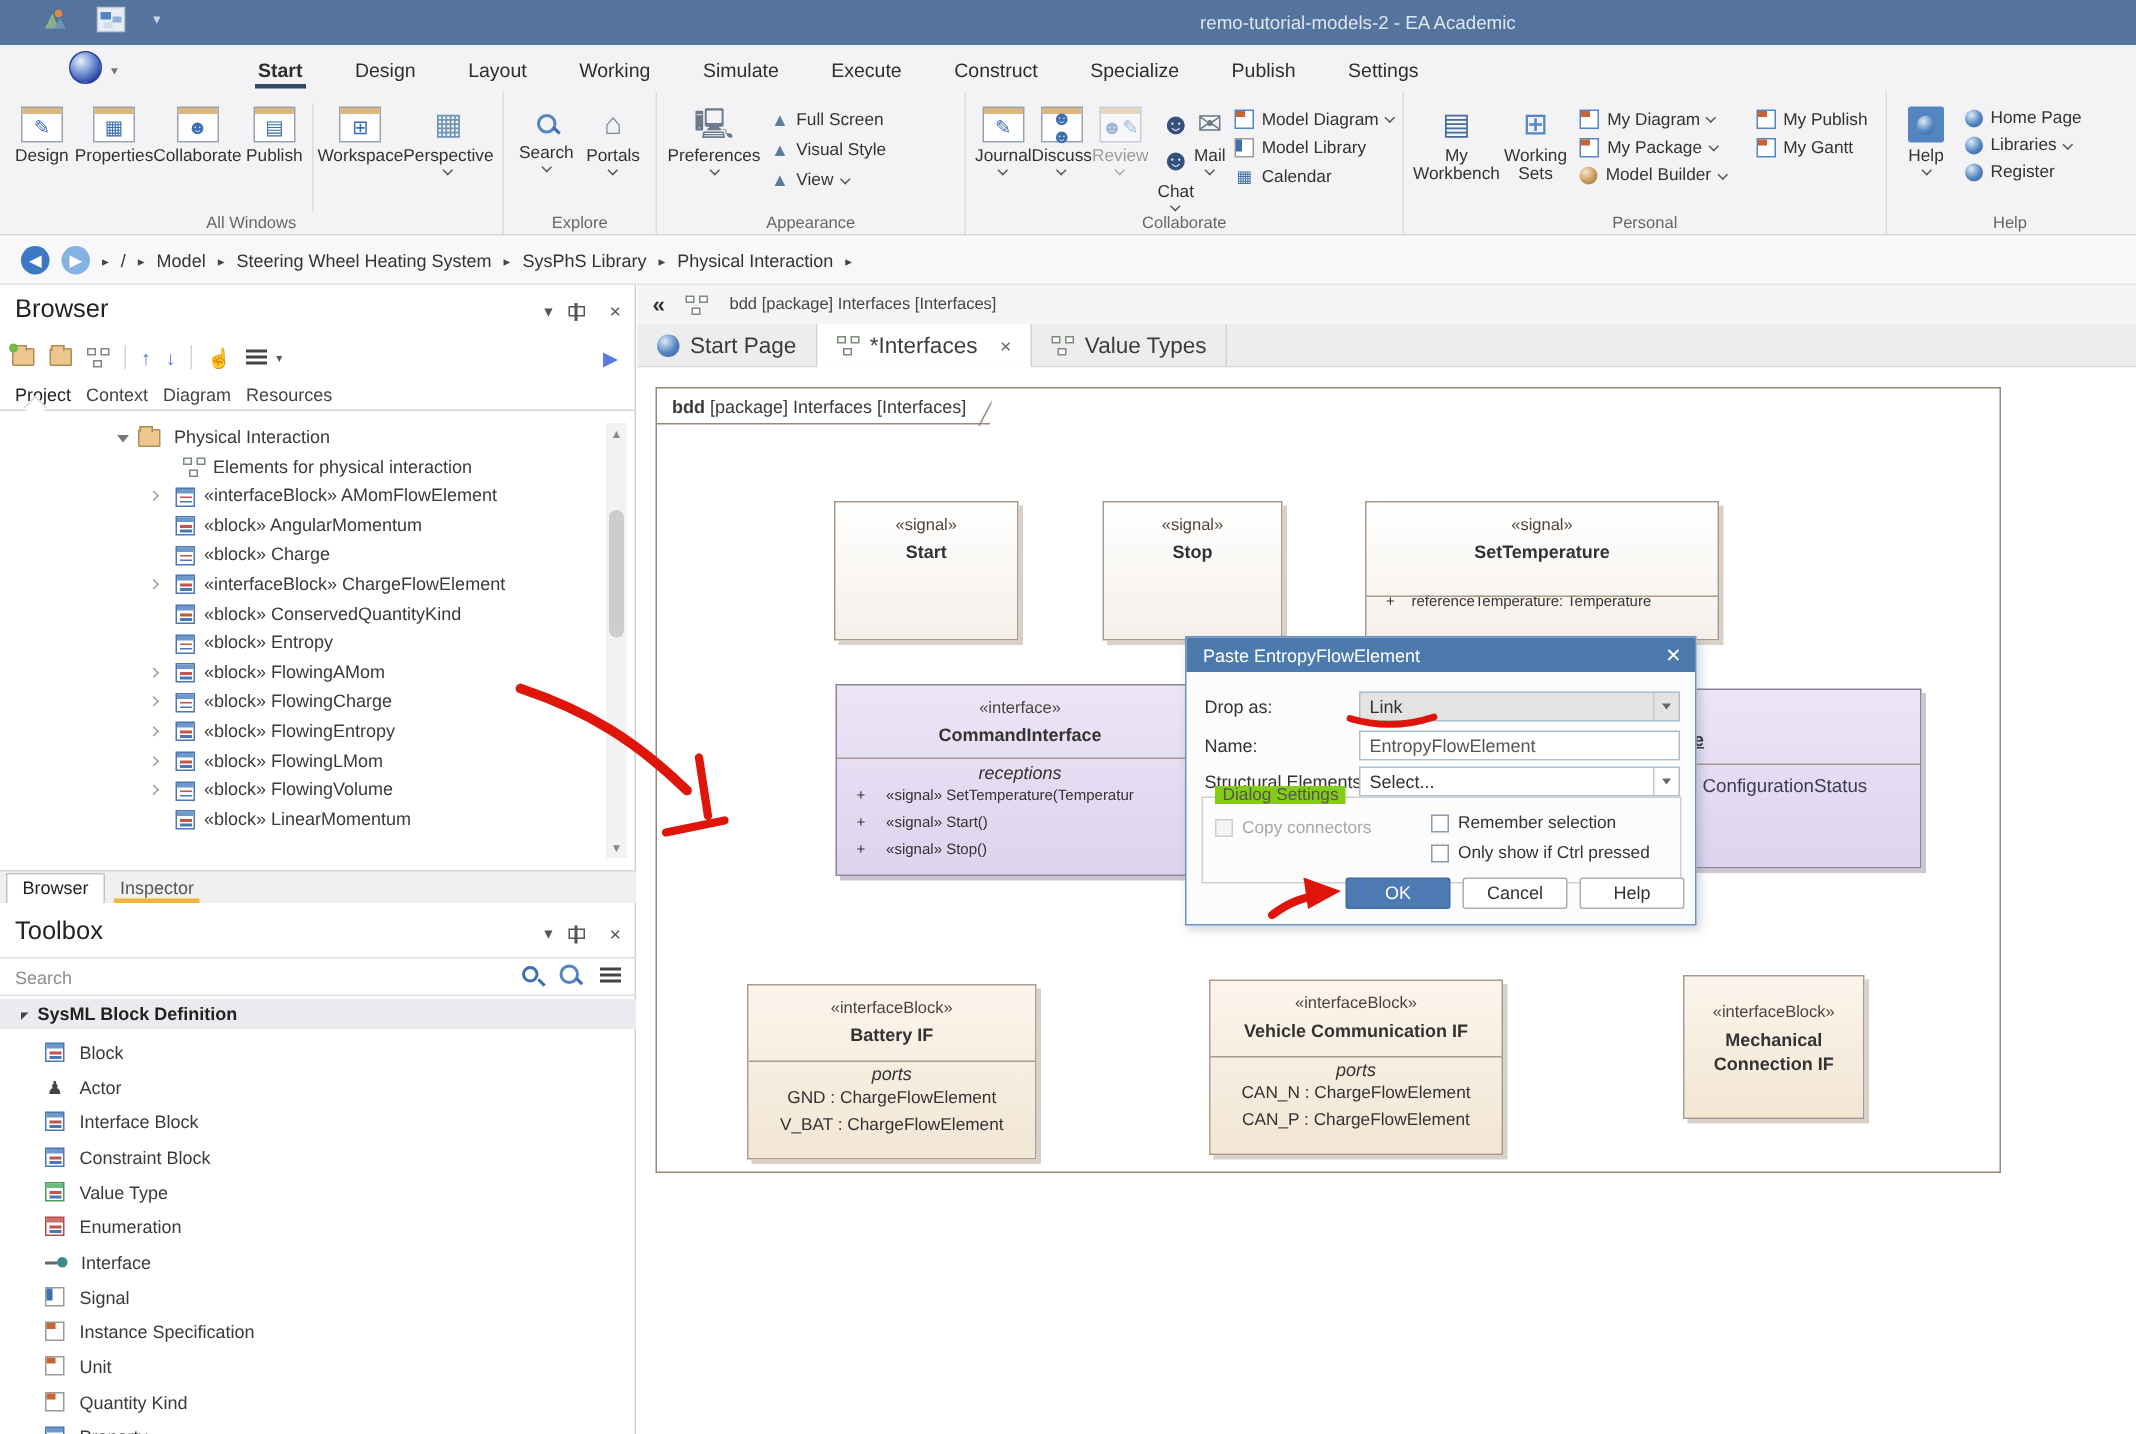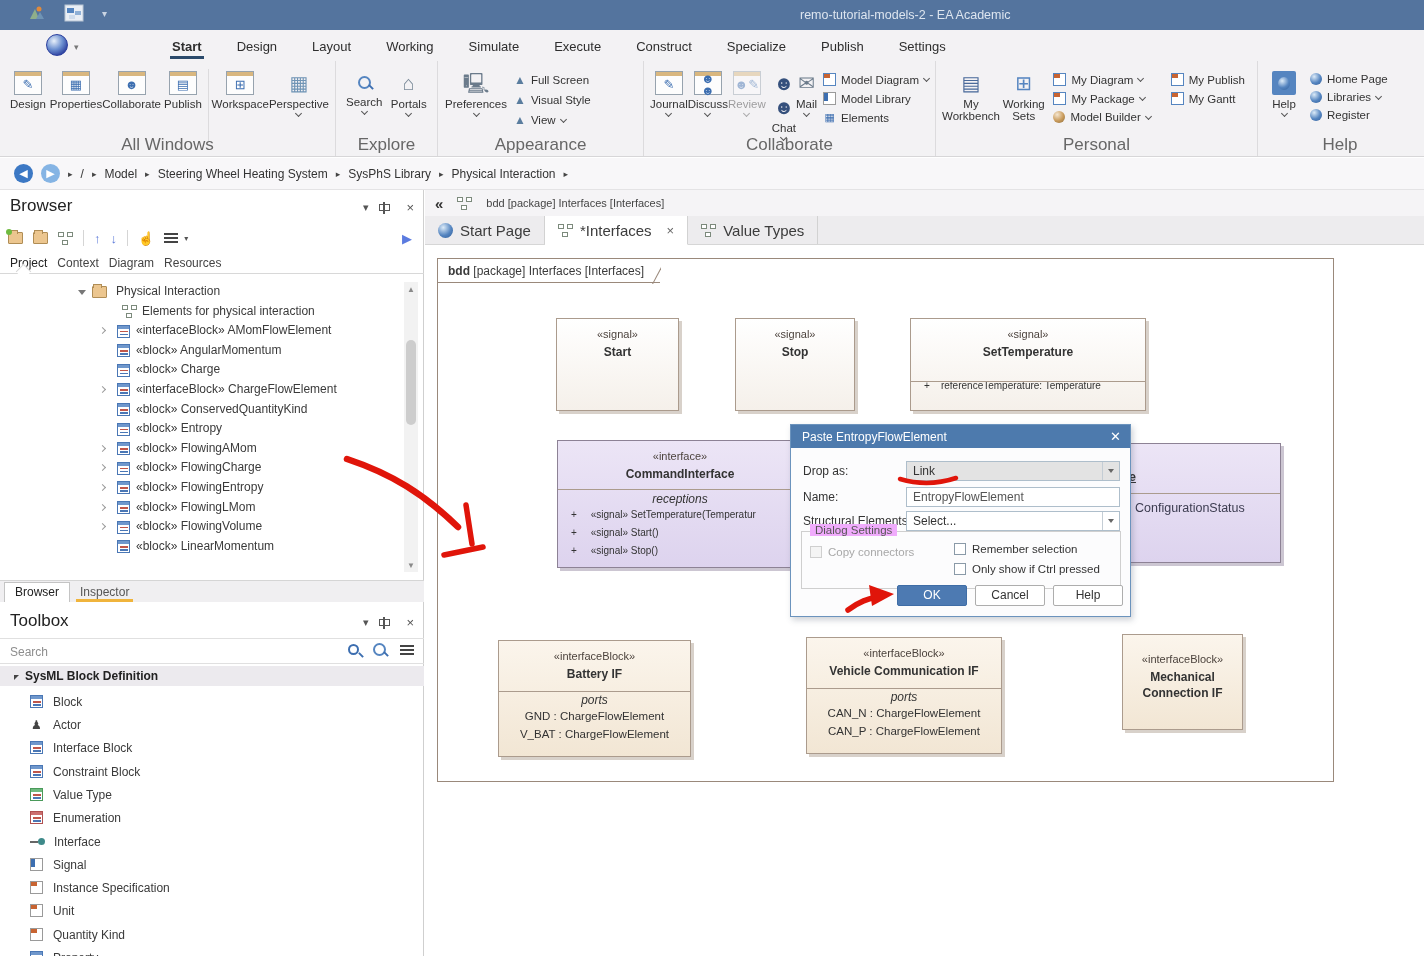--- a/index.html
+++ b/index.html
@@ -20,21 +20,21 @@
   .app-logo-caret { position:absolute; left:74px; top:12px; color:#777; font-size:9px; }
   .rtabs { position:absolute; left:170px; top:0; height:31px; display:flex; gap:31px; align-items:center; }
   .rtab { font-size:13px; color:#2e2e2e; padding:6px 2px 5px; cursor:default; }
   .rtab.active { font-weight:bold; border-bottom:3px solid #2b4a6b; padding-bottom:2px; }
 
   
   .ribbon { position:absolute; left:0; top:61px; width:1424px; height:96px; background:#f3f2f4;
     border-bottom:1px solid #d7d6d8; display:flex; }
   .rgroup { position:relative; height:100%; border-right:1px solid #dcdbdd; padding:6px 6px 14px 6px;
     display:flex; align-items:flex-start; }
-  .rgroup-label { position:absolute; bottom:1px; left:0; width:100%; text-align:center; font-size:17px; color:#676767; }
+  .rgroup-label { position:absolute; bottom:1px; left:0; width:100%; text-align:center; font-size:11px; color:#676767; }
   .rbtn { width:56px; display:flex; flex-direction:column; align-items:center; gap:3px; padding-top:4px;
     font-size:11.5px; color:#333; text-align:center; line-height:12px; }
   .rbtn.wide { width:66px; }
   .rcol { display:flex; flex-direction:column; justify-content:flex-start; gap:6px; padding:6px 6px 0 6px; }
   .ritem { display:flex; align-items:center; gap:5px; font-size:11.5px; color:#333; white-space:nowrap; }
   .vsep { width:1px; background:#dcdbdd; height:72px; margin:2px 3px; }
   .cdn { display:inline-block; width:5px; height:5px; border-right:1.4px solid #555; border-bottom:1.4px solid #555;
     transform:rotate(45deg); margin-top:-2px; }
   .disabled { opacity:.45; }
 
@@ -164,21 +164,21 @@
   .dtab .sphere { width:15px; height:15px; flex:0 0 15px; }
 
   .canvas { position:absolute; left:425px; top:245px; width:999px; height:711px; background:#fff; }
   .frame { position:absolute; left:12px; top:13px; width:897px; height:524px; border:1px solid #9a897b; }
   .frame-label { position:absolute; left:0px; top:0px; width:222px; height:24px; font-size:12px; color:#3a3a3a;
     padding:5px 0 0 10px; border-bottom:1px solid #9a897b; }
   .frame-label .diag { position:absolute; right:-1px; top:0; width:16px; height:25px; overflow:hidden; }
   .frame-label .diag::before { content:""; position:absolute; left:14px; top:-3px; width:1px; height:30px;
     background:#9a897b; transform:rotate(28deg); }
 
-  .ubox { position:absolute; border:1px solid #ab9b8d; box-shadow:3px 3px 0 #d8d1ca; font-size:12px; color:#333; }
+  .ubox { position:absolute; border:1px solid #ab9b8d; box-shadow:3px 3px 0 #d8d1ca; font-size:12px; color:#333;margin-top:16px; }
   .ubox .stereo { text-align:center; font-size:11px; color:#4c433d; padding-top:9px; }
   .ubox .uname { text-align:center; font-weight:bold; padding-top:5px; font-size:12px; }
   .ubox .udiv { position:absolute; left:0; right:0; border-top:1px solid #ab9b8d; }
   .ubox.signal { background:linear-gradient(#ffffff, #f5f0ea); }
   .ubox.iface { background:linear-gradient(#ece5f6, #ddd3ee); border-color:#8d8295; box-shadow:3px 3px 0 #ccc6d2; }
   .ubox.iblock { background:linear-gradient(#fbf5ec, #f2e6d4); }
   .ubox .cmplbl { text-align:center; font-style:italic; font-size:12px; }
   .pre { white-space:pre; }
   .mline { padding-left:13px; font-size:10px; line-height:18px; overflow:hidden; }
   .cline { text-align:center; font-size:11.5px; line-height:18px; }
@@ -194,21 +194,21 @@
   .dlg-close { position:absolute; right:9px; top:4px; color:#fff; font-size:13px; }
   .dlg-row { position:absolute; left:12px; height:20px; line-height:20px; }
   .dlg-field { position:absolute; left:115px; width:214px; height:20px; border:1px solid #aebecb;
     font-size:12px; line-height:18px; padding-left:6px; color:#333; background:#fff; }
   .dlg-field.grey { background:#e3e3e3; }
   .dlg-field .dd { position:absolute; right:0; top:0; width:17px; height:18px; border-left:1px solid #c4cdd5;
     display:flex; align-items:center; justify-content:center; }
   .dlg-field .dd i { width:0; height:0; border-left:3.5px solid transparent; border-right:3.5px solid transparent;
     border-top:4px solid #666; }
   .dlg-group { position:absolute; left:10px; top:106px; width:320px; height:58px; border:1px solid #cfcfcf; }
-  .dlg-group-lbl { position:absolute; left:8px; top:-8px; background:#f0abfc; padding:0 5px; color:#555; font-size:11.5px;text-align:center; }
+  .dlg-group-lbl { position:absolute; left:8px; top:-8px; background:#84cc16; padding:0 5px; color:#555; font-size:11.5px;text-align:center; }
   .cb { position:absolute; display:flex; align-items:flex-start; gap:6px; font-size:11.5px; color:#333; }
   .cb .box { width:12px; height:12px; border:1px solid #8a9aa8; background:#fff; }
   .cb.dis { color:#a8a8a8; } .cb.dis .box { border-color:#cfcfcf; background:#f4f4f4; }
   .dlg-btn { position:absolute; top:160px; width:70px; height:21px; background:#fff; border:1px solid #adadad;
     font-size:12px; color:#333; text-align:center; line-height:19px; border-radius:2px; }
   .dlg-btn.primary { background:#4d7ab2; border-color:#3f6da6; color:#fff; }
 
   
   .overlay { position:absolute; left:0; top:0; width:1424px; height:956px; z-index:9; pointer-events:none; }
 </style>
@@ -369,21 +369,21 @@
             <span class="el-page" style="border-color:#5585c0"></span>
             <span>Model Diagram</span>
             <span class="cdn"></span>
           </div>
         <div class="ritem">
             <span class="el-page blue"></span>
             <span>Model Library</span>
           </div>
         <div class="ritem">
             <span class="sicon">▦</span>
-            <span>Elements</span>
+            <span>Calendar</span>
           </div>
       </div>
       <div class="rgroup-label">Collaborate</div>
     </div>
 
     <div class="rgroup" style="width:322px;">
       <div class="rbtn" style="width:64px">
           <span class="bigglyph" style="color:#4a6a9a">▤</span>
           <span>My Workbench</span>
         </div>

